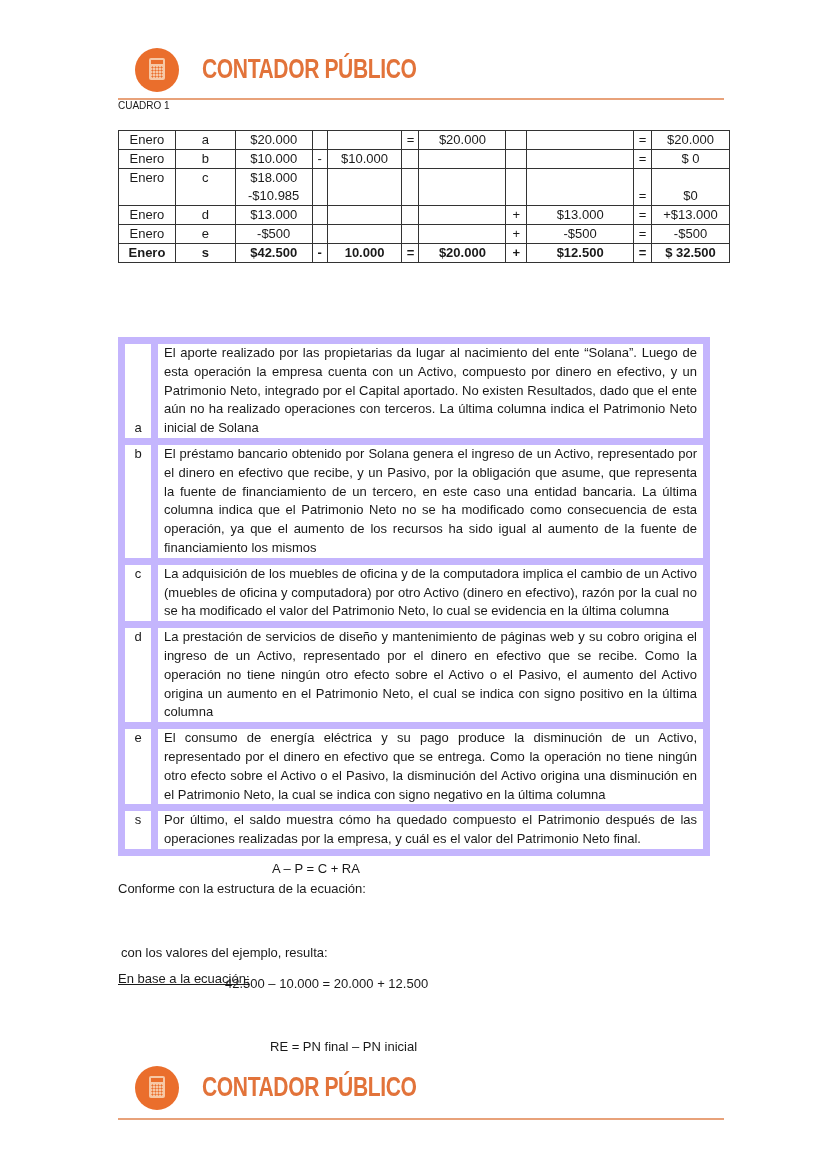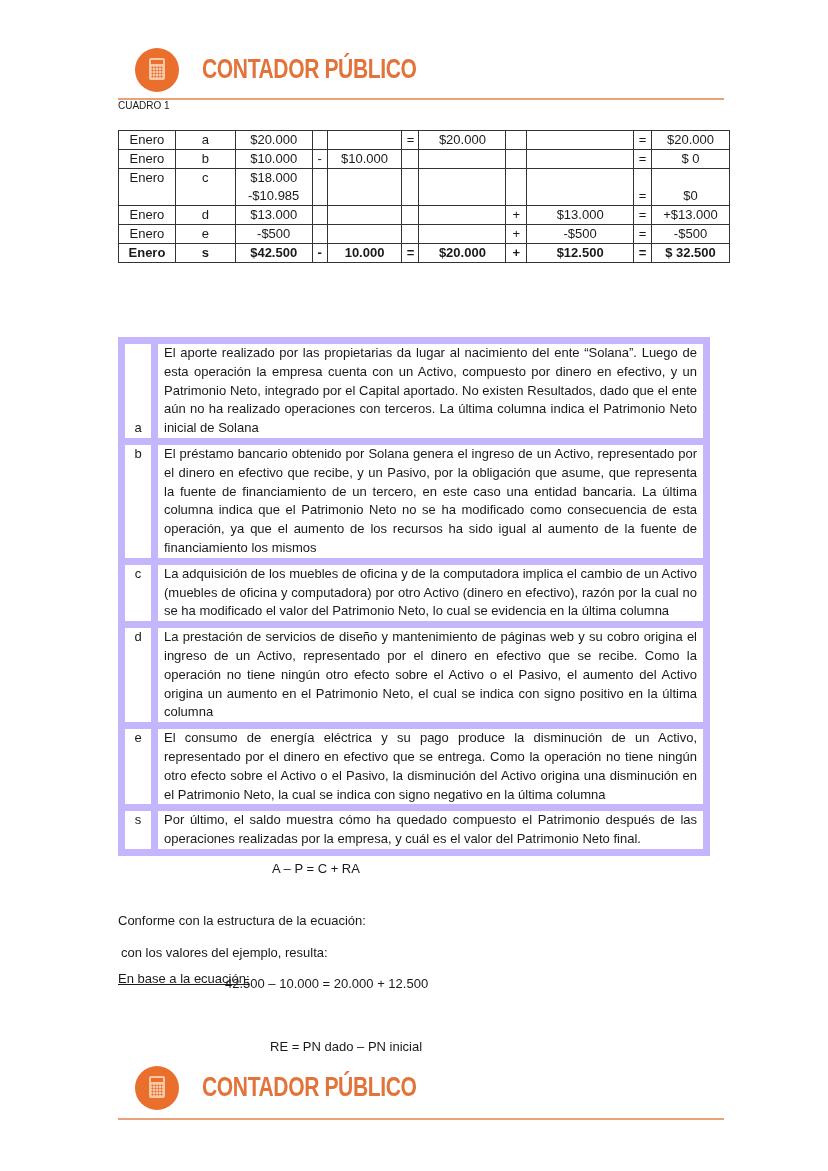--- a/index.html
+++ b/index.html
@@ -178,26 +178,26 @@
     <td class="letter">e</td>
     <td class="text">El consumo de energía eléctrica y su pago produce la disminución de un Activo, representado por el dinero en efectivo que se entrega. Como la operación no tiene ningún otro efecto sobre el Activo o el Pasivo, la disminución del Activo origina una disminución en el Patrimonio Neto, la cual se indica con signo negativo en la última columna</td>
   </tr>
   <tr>
     <td class="letter">s</td>
     <td class="text">Por último, el saldo muestra cómo ha quedado compuesto el Patrimonio después de las operaciones realizadas por la empresa, y cuál es el valor del Patrimonio Neto final.</td>
   </tr>
 </tbody>
   </table>
 
-<div class="p" style="left:118px; top:881px;margin-top:32px;">Conforme con la estructura de la ecuación:</div>
+<div class="p" style="left:118px; top:881px;">Conforme con la estructura de la ecuación:</div>
 <div class="p" style="left:272px; top:861px;">A – P = C + RA</div>
 <div class="p" style="left:121px; top:945px;">con los valores del ejemplo, resulta:</div>
 <div class="p" style="left:225px; top:976px;">42.500 – 10.000 = 20.000 + 12.500</div>
 <div class="p" style="left:118px; top:971px;text-decoration:underline;">En base a la ecuación:</div>
-<div class="p" style="left:270px; top:1039px;">RE = PN dado – PN inicial</div>
+<div class="p" style="left:270px; top:1039px;">RE = PN final – PN inicial</div>
 
 <div class="header bottom">
   <div class="logo-circle">
     <div class="calc">
         <div class="screen"></div>
         <div class="keys"></div>
       </div>
   </div>
   <div class="logo-text">CONTADOR PÚBLICO</div>
   <div class="rule"></div>

